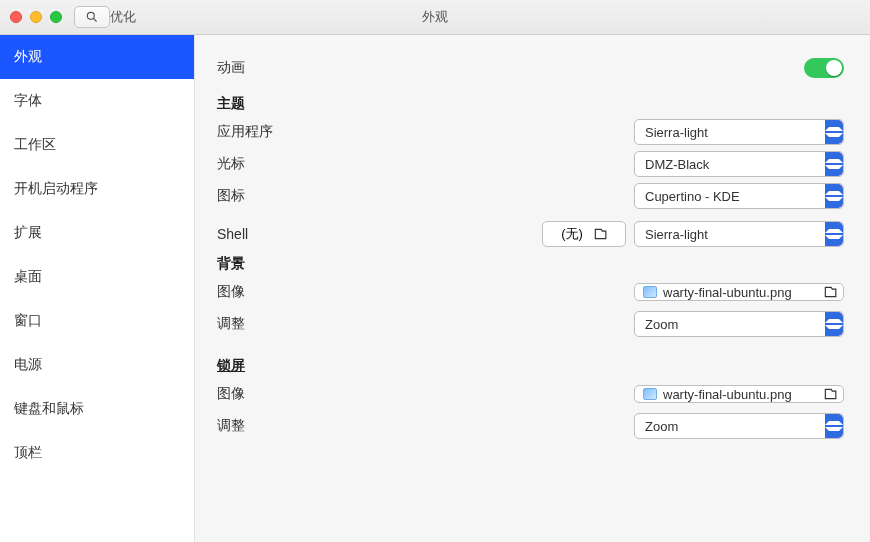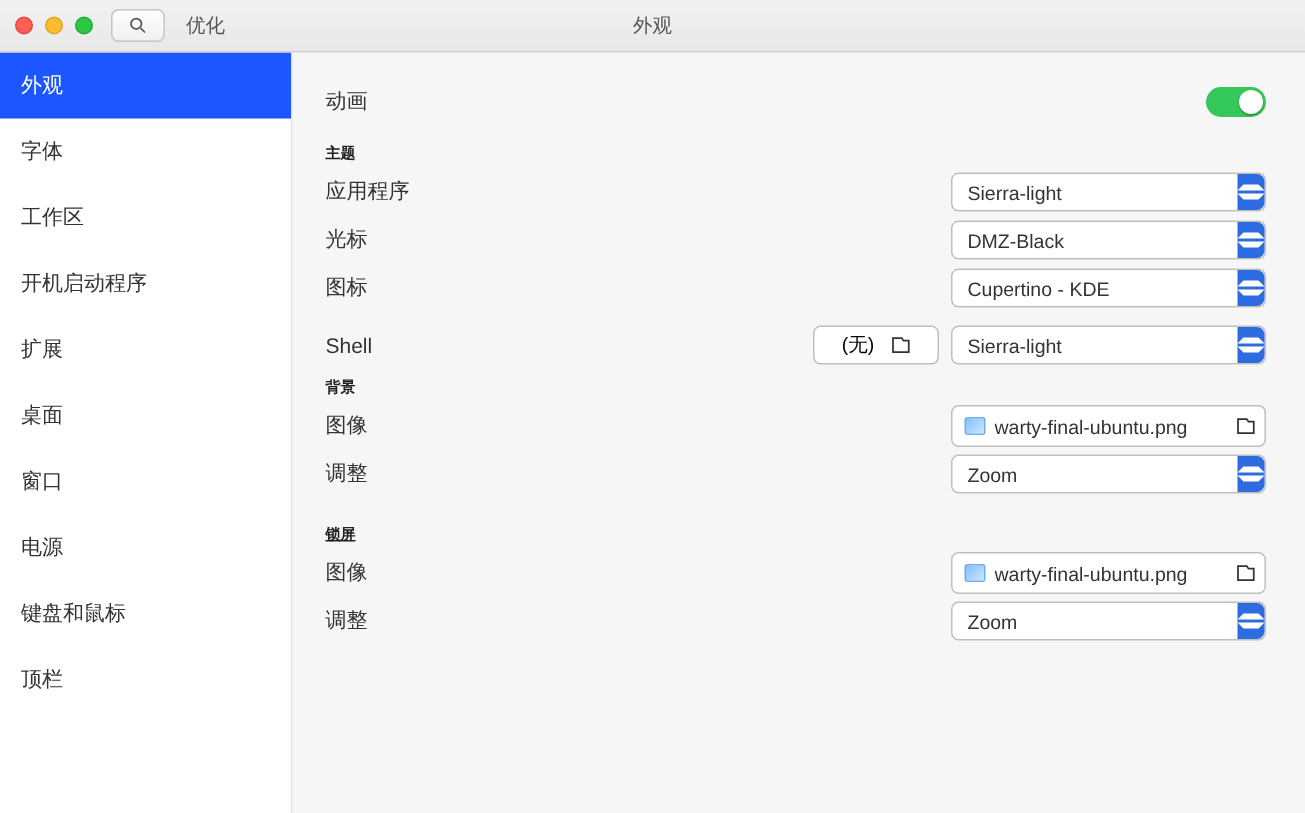--- a/index.html
+++ b/index.html
@@ -4,42 +4,42 @@
 <style>
   * { box-sizing: border-box; margin: 0; padding: 0; font-family: -apple-system, "Helvetica Neue", Arial, "PingFang SC", "Microsoft YaHei", sans-serif; }
   body { width: 870px; height: 542px; background: #f6f6f6; overflow: hidden; }
   .titlebar { height: 35px; display: flex; align-items: center; padding: 0 10px; background: linear-gradient(#f2f2f2,#e8e8e8); border-bottom: 1px solid #d0d0d0; position: relative; }
   .traffic { display: flex; gap: 8px; }
   .light { width: 12px; height: 12px; border-radius: 50%; }
   .red { background: #ff5f57; border: 0.5px solid #e24640; }
   .yellow { background: #ffbd2e; border: 0.5px solid #e1a325; }
   .green { background: #28c840; border: 0.5px solid #23ab37; }
   .search-btn { margin-left: 12px; width: 36px; height: 22px; border: 1px solid #c5c5c5; border-radius: 5px; background: linear-gradient(#fdfdfd,#f1f1f1); display: flex; align-items: center; justify-content: center; }
-  .app-name { margin-left: 14px; font-size: 13px; color: #555; }
+  .app-name { font-size: 13px; color: #555; }
   .window-title { position: absolute; left: 50%; transform: translateX(-50%); font-size: 13px; color: #555; }
   .body { display: flex; height: calc(542px - 35px); }
   .sidebar { width: 195px; background: #fff; border-right: 1px solid #e2e2e2; }
   .sidebar-item { height: 44px; display: flex; align-items: center; padding: 0 14px; font-size: 14px; color: #333; cursor: default; }
   .sidebar-item.selected { background: #1b56ff; color: #fff; }
   .content { flex: 1; padding: 18px 26px 18px 22px; overflow-y: auto; }
   .row { display: flex; align-items: center; min-height: 30px; margin-bottom: 2px; }
   .label { font-size: 14px; color: #333; min-width: 90px; }
-  .section { font-size: 10px; font-weight: 600; color: #222; margin-top: 12px; margin-bottom: 4px; }
+  .section { font-size: 14px; font-weight: 600; color: #222; margin-top: 12px; margin-bottom: 4px; }
   .spacer { flex: 1; }
   .toggle { width: 40px; height: 20px; border-radius: 10px; background: #34c759; position: relative; }
   .toggle .knob { position: absolute; right: 2px; top: 2px; width: 16px; height: 16px; background: #fff; border-radius: 50%; box-shadow: 0 1px 1px rgba(0,0,0,.3); }
   .combo { width: 210px; height: 26px; border: 1px solid #bfbfbf; border-radius: 5px; background: #fff; display: flex; align-items: center; padding: 0 6px 0 10px; font-size: 13px; color: #333; position: relative; }
   .combo .stepper { position: absolute; right: 0; top: 0; bottom: 0; width: 18px; background: #2f6be0; border-radius: 0 5px 5px 0; display: flex; flex-direction: column; }
   .combo .stepper::before, .combo .stepper::after { content: ""; flex: 1; display: block; }
   .combo .stepper .up, .combo .stepper .down { flex: 1; display: flex; align-items: center; justify-content: center; }
   .arrow { width: 0; height: 0; border-left: 4px solid transparent; border-right: 4px solid transparent; }
   .arrow.up { border-bottom: 4px solid #fff; }
   .arrow.down { border-top: 4px solid #fff; }
   .shellrow .none-btn { width: 84px; height: 26px; border: 1px solid #bfbfbf; border-radius: 5px; background: #fff; display: flex; align-items: center; justify-content: center; gap: 10px; font-size: 13px; margin-right: 8px; }
-  .file-btn { width: 210px; height: 28px; border: 1px solid #bfbfbf; border-radius: 5px; background: #fff; display: flex; align-items: center; padding: 0 6px 0 8px; font-size: 13px; color: #333; gap: 6px; }
+  .file-btn { width: 210px; height: 18px; border: 1px solid #bfbfbf; border-radius: 5px; background: #fff; display: flex; align-items: center; padding: 0 6px 0 8px; font-size: 13px; color: #333; gap: 6px; }
   .file-btn .ftxt { flex: 1; white-space: nowrap; overflow: hidden; text-overflow: ellipsis; }
   .pic-icon { width: 14px; height: 12px; background: linear-gradient(135deg,#7fbfff,#cfe8ff); border: 1px solid #6faee8; border-radius: 2px; flex-shrink: 0; }
   .open-icon { display: flex; align-items: center; justify-content: center; flex-shrink: 0; }
   svg { display: block; }
   .content .row + .row { margin-top: 2px; }
 </style>
 </head>
 <body>
 
 <div class="titlebar">

